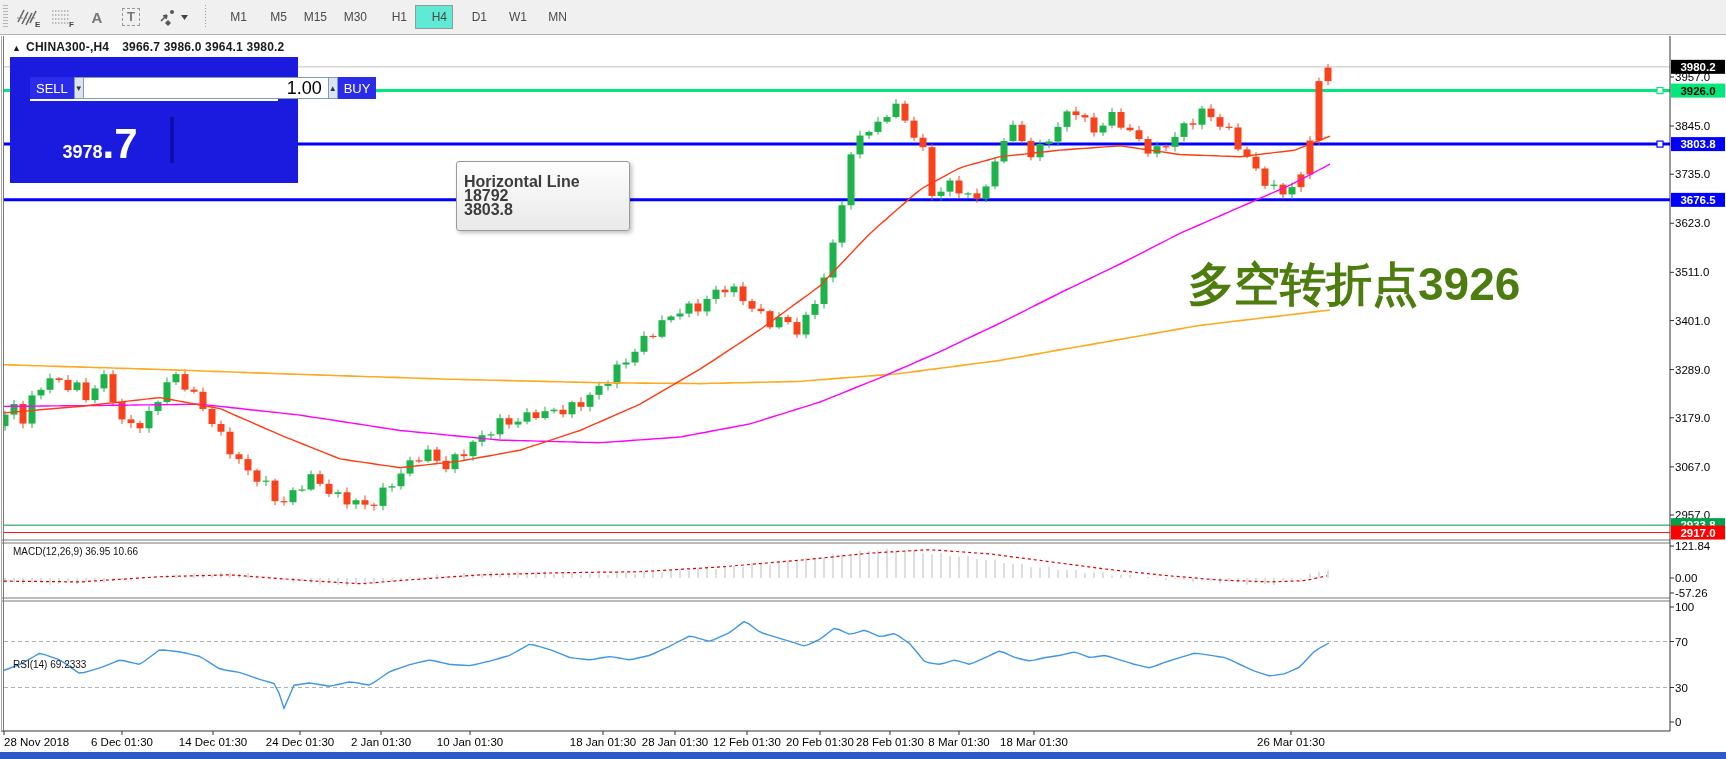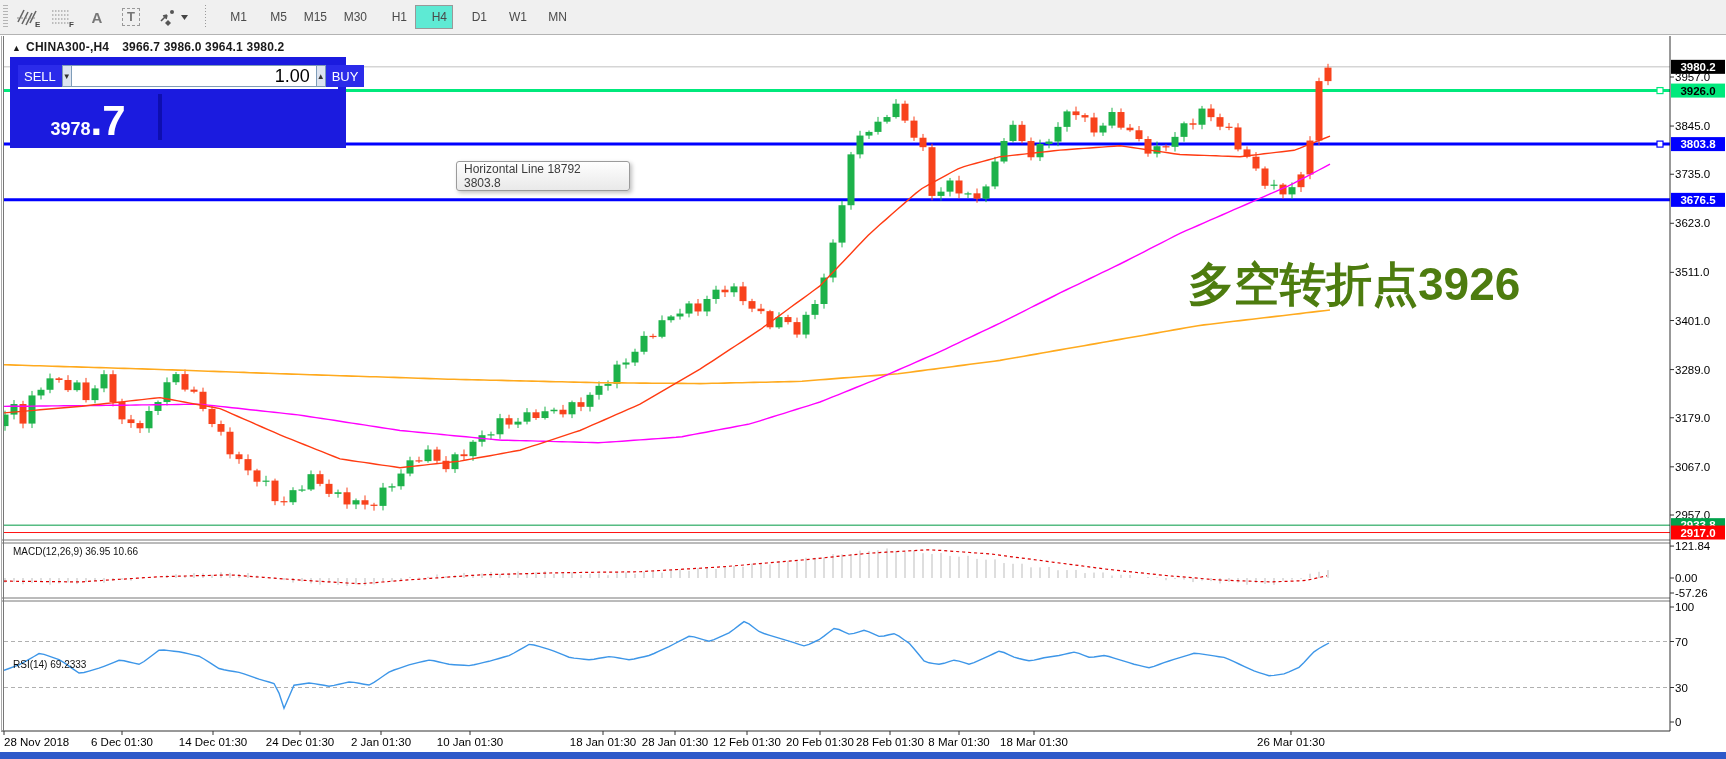--- a/index.html
+++ b/index.html
@@ -16,39 +16,39 @@
     background-size:1px 100%;background-repeat:no-repeat;background-position:center;}
   .tf{min-width:26px;padding:4px 5px;text-align:right;font-size:12px;color:#4a4a4a;
     border:1px solid transparent;margin:18px 1px;}
   .tf.active{background:#5eead4;border:1px solid #999;}
   .chart-window{position:absolute;left:0;top:35px;width:1726px;height:724px;background:#fff;}
   #plot{position:absolute;left:0;top:0;z-index:1;}
   .chart-title{position:absolute;left:12px;top:5px;z-index:3;font-size:12px;font-weight:600;
     color:#1a1a1a;letter-spacing:.2px;}
   .chart-title .tri{font-size:9px;margin-right:5px;}
   .chart-title .ohlc{margin-left:13px;font-weight:600;}
-  .trade-panel{position:absolute;left:10px;top:22px;width:336px;z-index:10;background:#1b1bdf;
-    padding:8px;box-sizing:border-box;}
+  .trade-panel{position:absolute;left:10px;top:22px;width:288px;z-index:10;background:#1b1bdf;
+    padding:20px;box-sizing:border-box;}
   .tp-row1{display:flex;height:22px;border-bottom:2px solid #fff;}
   .tp-btn{width:64px;background:#2b2bea;color:#fff;font-size:13px;display:flex;align-items:center;
     justify-content:center;border:none;}
   .tp-spin{width:21px;background:#dde4f0;border:1px solid #7f9db9;box-sizing:border-box;
     display:flex;align-items:center;justify-content:center;font-size:8px;color:#333;}
   .tp-input{flex:1;border:1px solid #7f9db9;border-left:none;border-right:none;box-sizing:border-box;
     font-size:18px;text-align:right;padding:0 6px;font-family:"Liberation Sans",sans-serif;}
   .tp-gap{width:8px;background:#1b1bdf;}
-  .tp-row2{display:flex;height:46px;margin-top:5px;}
+  .tp-row2{display:flex;height:46px;margin-top:16px;}
   .tp-price{width:140px;color:#fff;display:flex;align-items:flex-end;justify-content:center;
     padding-bottom:2px;box-sizing:border-box;}
   .tp-price .small{font-size:18px;font-weight:700;line-height:1;}
   .tp-price .big{font-size:42px;font-weight:700;line-height:.82;}
   .tp-div{width:4px;background:#0e0eb0;}
   .tooltip{position:absolute;left:456px;top:126px;width:158px;z-index:12;
     background:linear-gradient(#fefefe,#e9e9e9);border:1px solid #9b9b9b;border-radius:3px;
-    box-shadow:2px 2px 4px rgba(0,0,0,.25);font-size:12px;color:#3c3c3c;padding:0 7px;line-height:14px;}
+    box-shadow:2px 2px 4px rgba(0,0,0,.25);font-size:16px;color:#3c3c3c;padding:13px 7px;line-height:14px;font-weight:bold;}
   .annotation{position:absolute;left:1188px;top:226px;z-index:8;font-size:46px;font-weight:700;
     line-height:1;white-space:nowrap;font-family:"Liberation Sans",sans-serif;}
   .ind-label{position:absolute;z-index:3;font-size:10px;color:#111;}
   .bottom-strip{position:absolute;left:0;top:717px;width:1726px;height:7px;background:#2e59c9;z-index:15;}
   svg text{font-family:"Liberation Sans","DejaVu Sans",sans-serif;}
 </style>
 </head>
 <body>
 
 <div class="toolbar">

